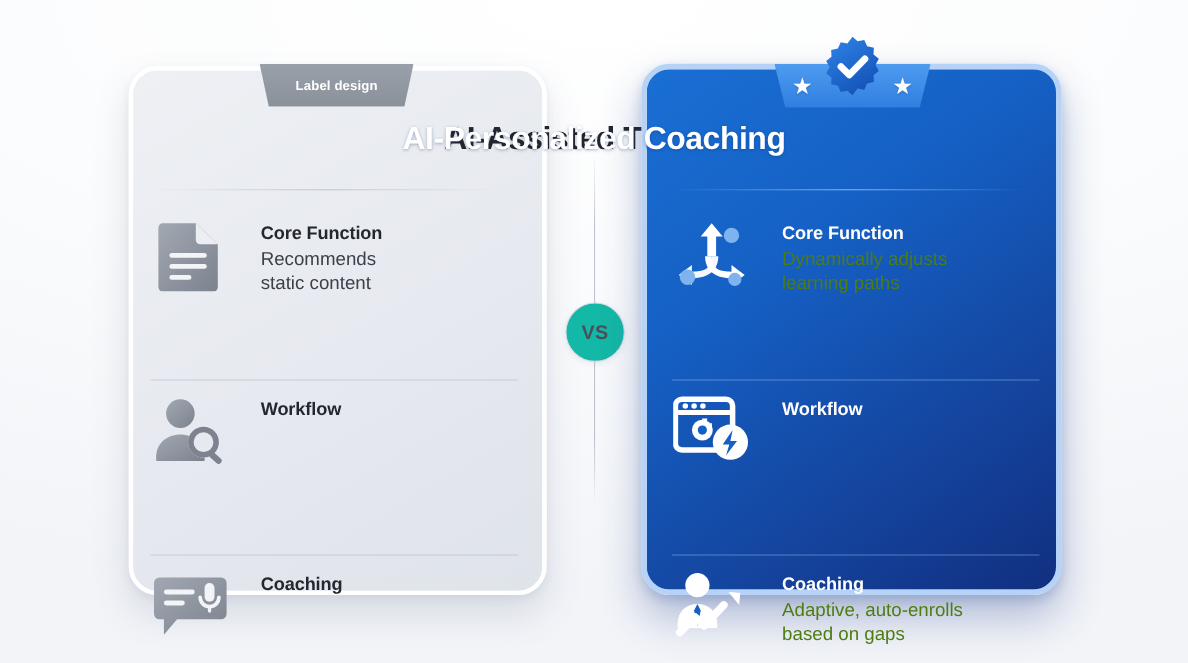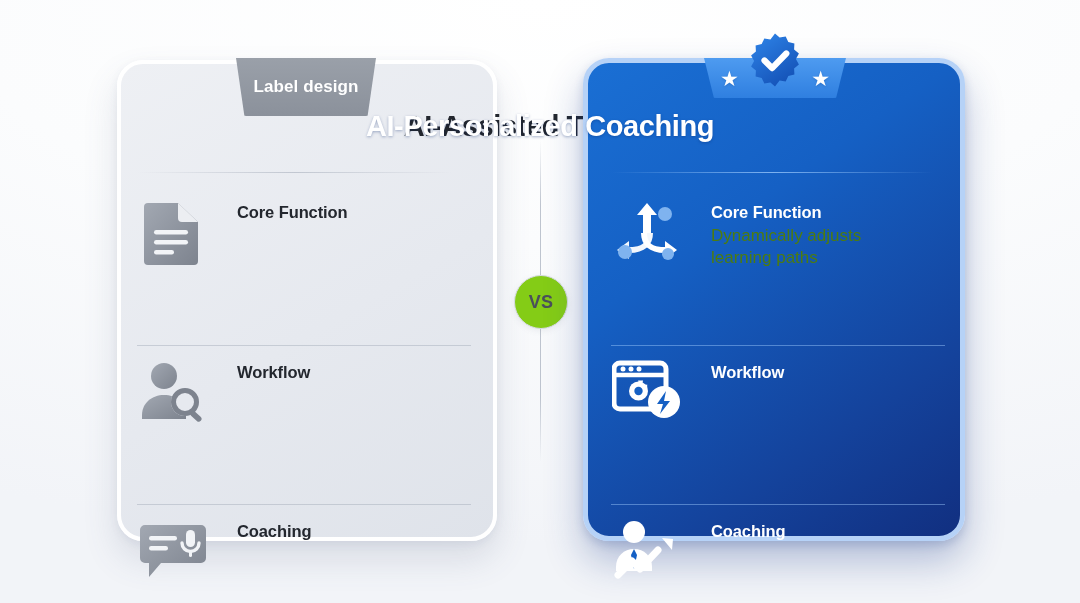--- a/index.html
+++ b/index.html
@@ -23,26 +23,26 @@
   }
   .card-right{
     left:583px;top:58px;width:382px;height:483px;
     background:linear-gradient(145deg,#1a6fd4 0%,#1560c4 35%,#14429b 75%,#112f80 100%);
     border:5px solid #b6d2f7;
     box-shadow:0 20px 38px rgba(25,60,140,.30), 0 4px 10px rgba(25,60,140,.18);
   }
 
   
   .tab{
-    position:absolute;left:236px;top:58px;width:140px;height:58px;
+    position:absolute;left:236px;top:58px;width:140px;height:39px;
     background:linear-gradient(180deg,#9aa0a9 0%,#8b919b 100%);
     clip-path:polygon(0 0,100% 0,94% 100%,6% 100%);
     border-radius:0 0 10px 10px;
     display:flex;align-items:center;justify-content:center;
-    color:#ffffff;font-size:17px;font-weight:600;letter-spacing:.1px;
+    color:#ffffff;font-size:12px;font-weight:600;letter-spacing:.1px;
     box-shadow:0 4px 8px rgba(80,90,110,.18);
   }
 
   
   .ribbon{
     position:absolute;left:704px;top:58px;width:142px;height:40px;
     background:linear-gradient(180deg,#4e9bf0 0%,#2f7fe0 100%);
     clip-path:polygon(0 0,100% 0,93% 100%,7% 100%);
     border-radius:0 0 12px 12px;
     display:flex;align-items:center;justify-content:space-between;
@@ -86,21 +86,21 @@
   .rows-left .lab{color:#23272e;}
   .rows-left .desc{color:#3b4049;}
   .rows-right .lab{color:#ffffff;}
   .rows-right .desc{color:#4d7c0f;}
 
   
   .vline{position:absolute;left:540px;top:140px;width:1px;height:322px;
     background:linear-gradient(180deg,rgba(170,178,192,0),rgba(170,178,192,.75) 20%,rgba(170,178,192,.75) 80%,rgba(170,178,192,0));}
   .vs{
     position:absolute;left:514px;top:275px;width:52px;height:52px;border-radius:50%;
-    background:#84cc16;border:1px solid #d7dbe3;
+    background:#14b8a6;border:1px solid #d7dbe3;
     display:flex;align-items:center;justify-content:center;
     color:#4a505b;font-size:18px;font-weight:700;letter-spacing:.3px;
     box-shadow:0 2px 6px rgba(100,110,130,.10);
   }
 </style>
 </head>
 <body>
 
 <div class="stage">
 
@@ -128,20 +128,21 @@
           <path d="M36 4l20 19H40a4 4 0 0 1-4-4z" fill="#eceef2"></path>
           <g fill="#f2f4f7">
             <rect x="12" y="31" width="34" height="4.4" rx="2.2"></rect>
             <rect x="12" y="41" width="34" height="4.4" rx="2.2"></rect>
             <rect x="12" y="51" width="20" height="4.4" rx="2.2"></rect>
           </g>
         </svg>
       </div>
       <div class="txt">
         <div class="lab">Core Function</div>
+        <div class="desc">Recommends<br>static content</div>
       </div>
     </div>
 
     <div class="row">
       <div class="ico">
         <svg width="66" height="66" viewBox="0 0 66 66">
           <defs>
               <linearGradient id="gl2" x1="0" y1="0" x2="1" y2="1">
             <stop offset="0" stop-color="#a2a8b2"></stop>
                 <stop offset="1" stop-color="#7d838e"></stop>
@@ -264,18 +265,19 @@
         <svg width="70" height="64" viewBox="0 0 70 64">
           <circle cx="22" cy="13" r="11" fill="#ffffff"></circle>
           <path d="M4 48c0-11 8-18 18-18s18 7 18 18v4H4z" fill="#ffffff"></path>
           <path d="M22 30l3 6-3 14-3-14z" fill="#1560c4"></path>
           <path d="M6 56l14-14 8 8 18-19" fill="none" stroke="#ffffff" stroke-width="7" stroke-linecap="round" stroke-linejoin="round"></path>
           <path d="M50 19l11 1-1 11z" fill="#ffffff"></path>
         </svg>
       </div>
       <div class="txt">
         <div class="lab">Coaching</div>
+        <div class="desc">Adaptive, auto-enrolls<br>based on gaps</div>
       </div>
     </div>
 
   </div>
 
 </div>
 
 </body></html>

